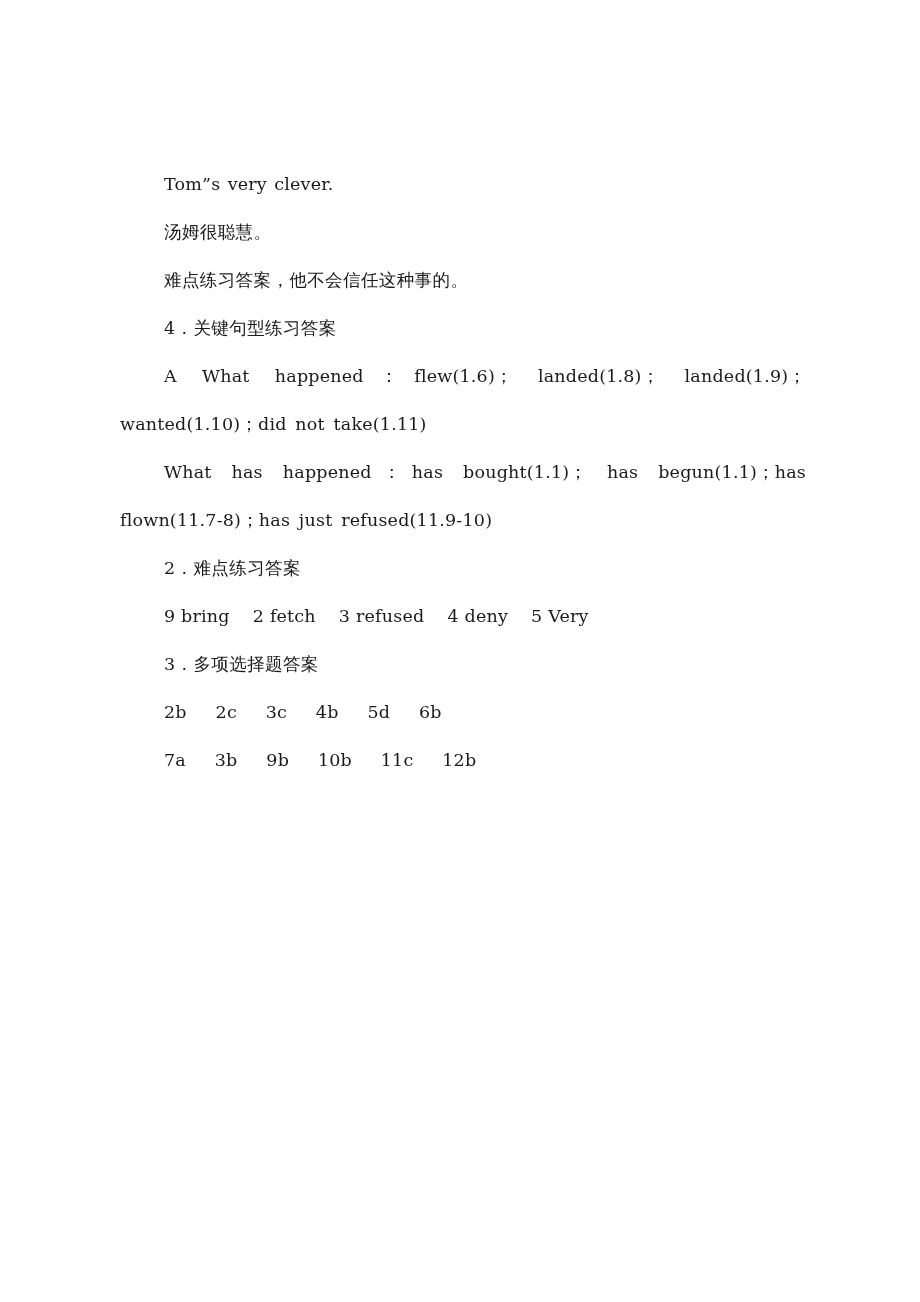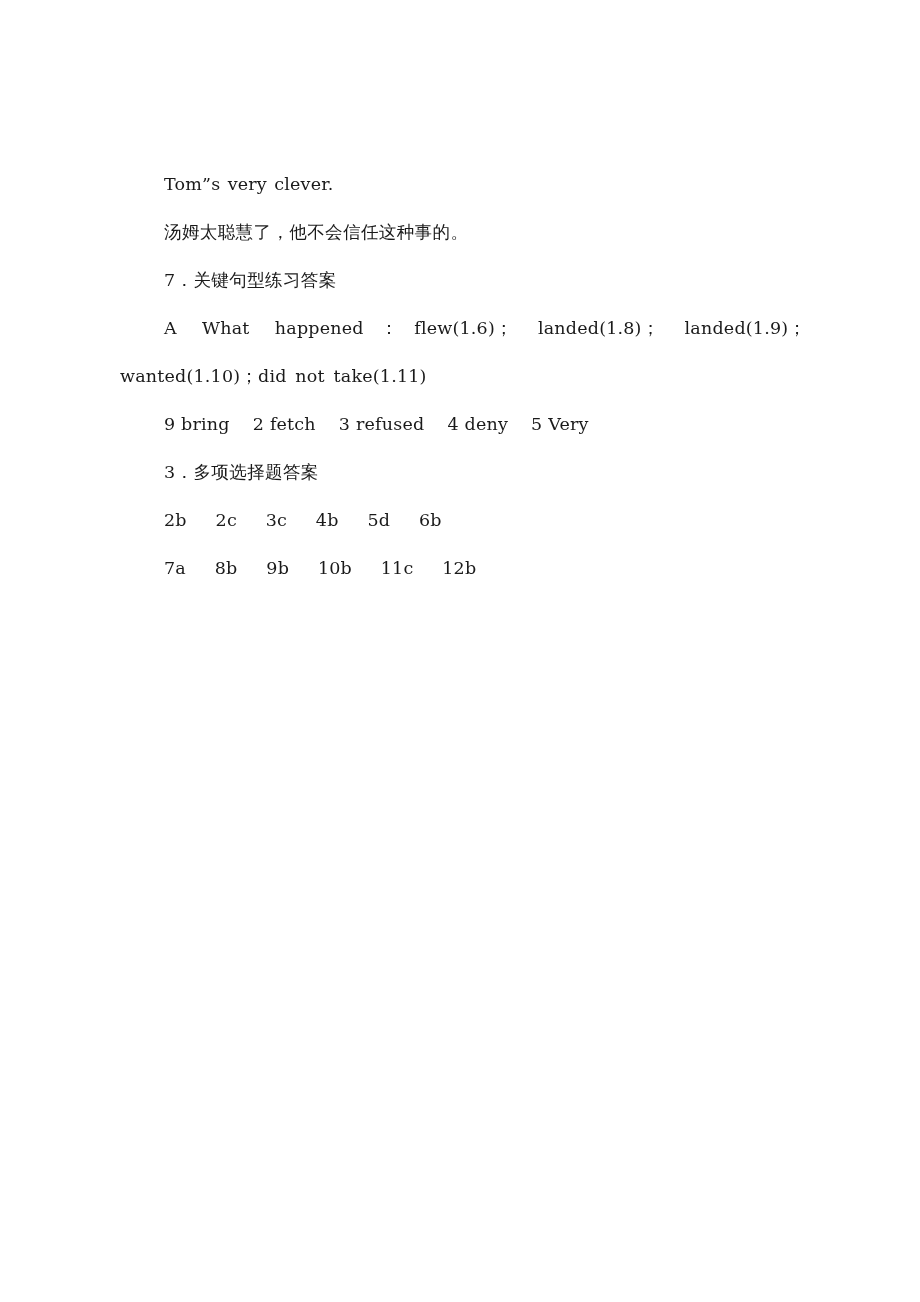--- a/index.html
+++ b/index.html
@@ -66,33 +66,36 @@
   }
 </style>
 </head>
 <body>
 
 <div class="page">
   <div class="doc-body">
 
     <p class="para short">Tom”s very clever.</p>
 
+    <p class="para short cjk">汤姆很聪慧。</p>
 
 
-    <p class="para short cjk">汤姆太聪慧了，他不会信任这种事的。</p>
+    <p class="para short cjk">难点练习答案，他不会信任这种事的。</p>
 
 
-    <p class="para short cjk">7．关键句型练习答案</p>
+    <p class="para short cjk">4．关键句型练习答案</p>
 
     <p class="para wrap">A  What  happened：flew(1.6)； landed(1.8)； landed(1.9)；wanted(1.10)；did not take(1.11)</p>
 
+    <p class="para wrap">What has happened：has bought(1.1)； has begun(1.1)；has flown(11.7-8)；has just refused(11.9-10)</p>
 
+    <p class="para short cjk">2．难点练习答案</p>
 
     <p class="para answers">9 bring    2 fetch    3 refused    4 deny    5 Very</p>
 
     <p class="para short cjk">3．多项选择题答案</p>
 
     <p class="para answers">2b     2c     3c     4b     5d     6b</p>
 
-    <p class="para answers">7a     8b     9b     10b     11c     12b</p>
+    <p class="para answers">7a     3b     9b     10b     11c     12b</p>
 
   </div>
 </div>
 
 </body></html>

